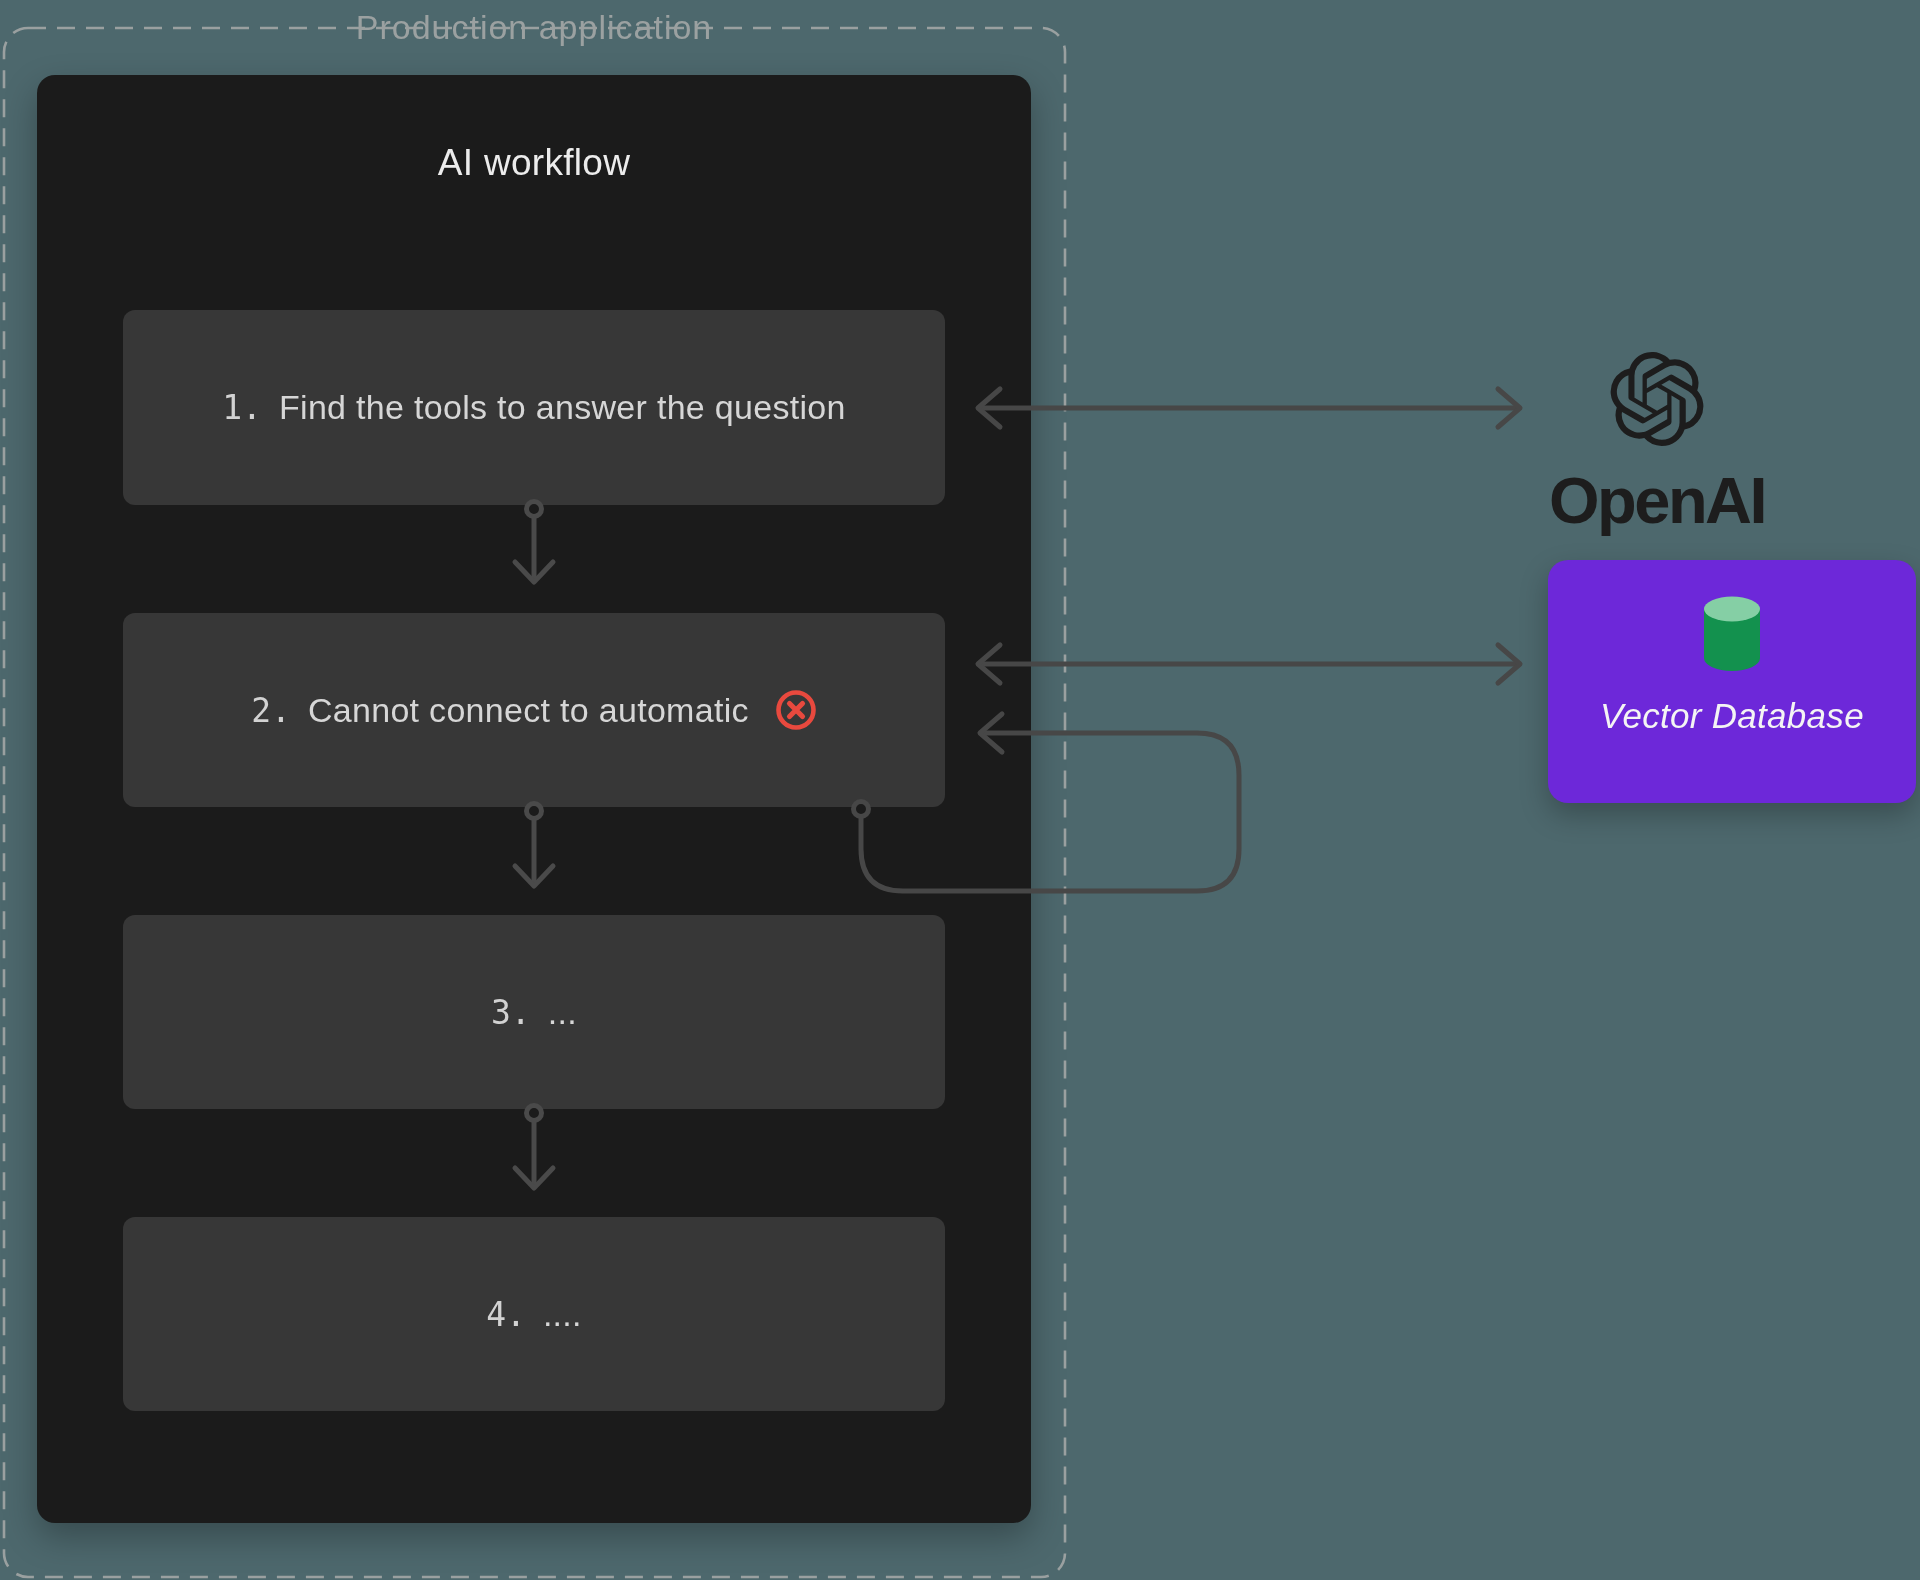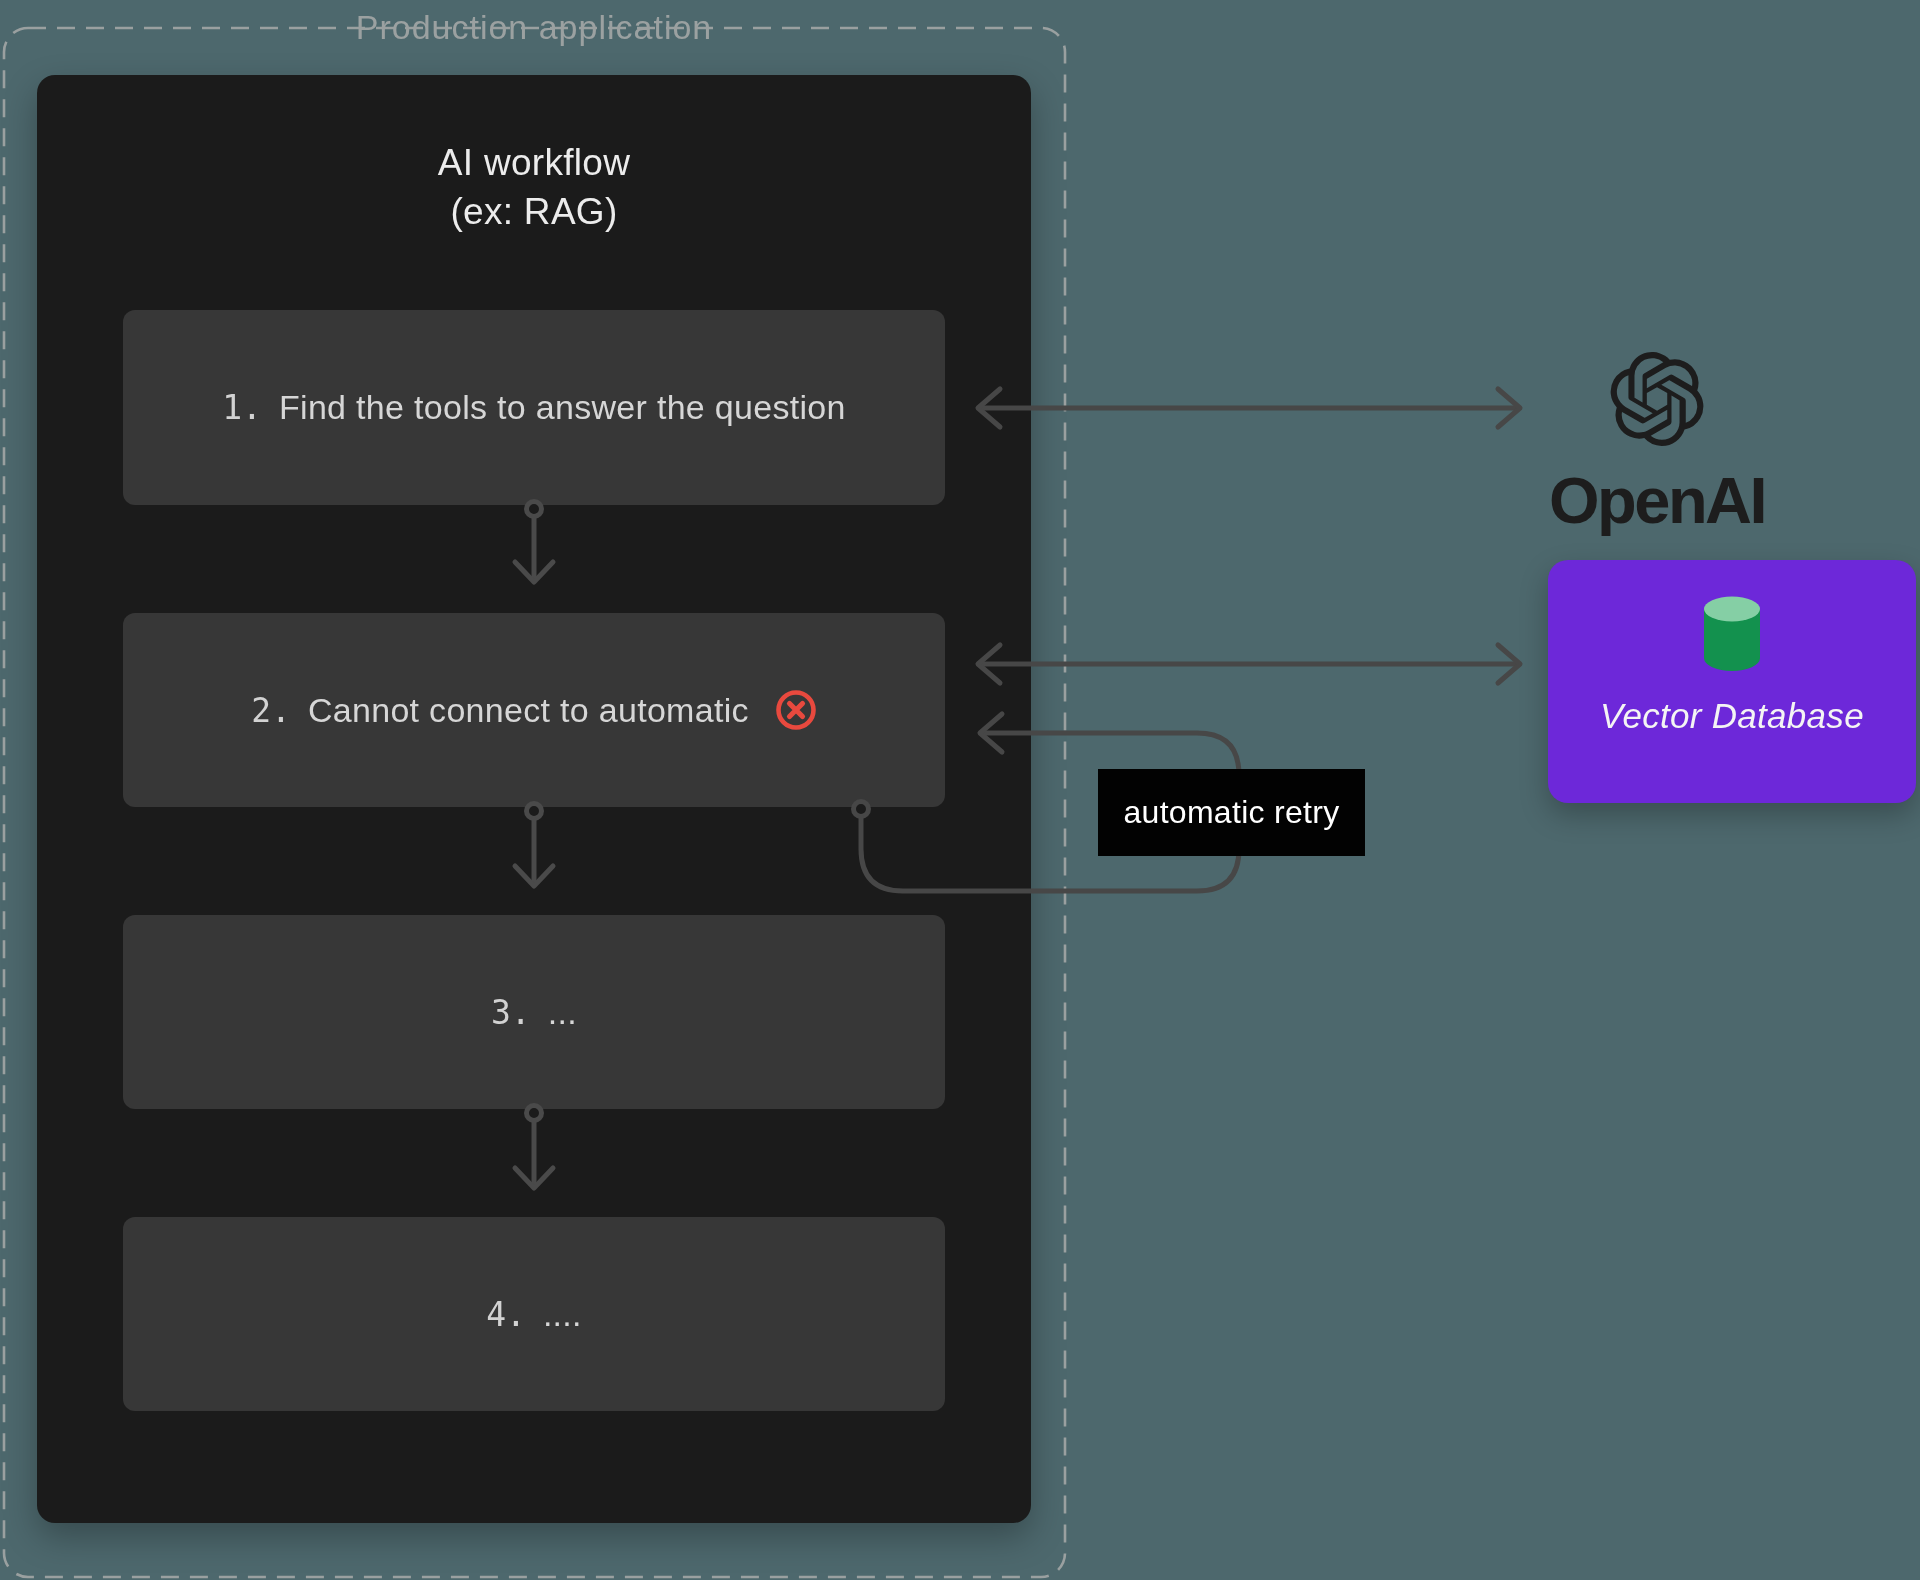--- a/index.html
+++ b/index.html
@@ -94,21 +94,20 @@
 </style>
 </head>
 <body>
 
 <div id="canvas">
 
   <div class="panel"></div>
 
   <div class="panel-title">
     <div>AI workflow</div>
-    <div>(ex: RAG)</div>
   </div>
 
   <div class="step" id="step1">
     <span class="num">1.</span>
     <span class="txt">Find the tools to answer the question</span>
   </div>
 
   <div class="step" id="step2">
     <span class="num">2.</span>
     <span class="txt">Cannot connect to automatic</span>
@@ -168,21 +167,20 @@
       <circle cx="861" cy="809" r="7.5" fill="#1b1b1b"></circle>
       <path d="M861 817 L861 849 Q861 891 903 891 L1197 891 Q1239 891 1239 849 L1239 775 Q1239 733 1197 733 L981 733"></path>
       <path d="M1002 714 L980 733 L1002 752"></path>
     </g>
   </svg>
 
   <div class="prod-label-row">
     <span>Production application</span>
   </div>
 
-  <div class="retry-label">automatic retry</div>
 
   <div class="openai">
     <span style="display:flex;">
       <svg width="94" height="94" viewBox="0 0 24 24" fill="#1d1d1d">
         <path d="M22.2819 9.8211a5.9847 5.9847 0 0 0-.5157-4.9108 6.0462 6.0462 0 0 0-6.5098-2.9A6.0651 6.0651 0 0 0 4.9807 4.1818a5.9847 5.9847 0 0 0-3.9977 2.9 6.0462 6.0462 0 0 0 .7427 7.0966 5.98 5.98 0 0 0 .511 4.9107 6.051 6.051 0 0 0 6.5146 2.9001A5.9847 5.9847 0 0 0 13.2599 24a6.0557 6.0557 0 0 0 5.7718-4.2058 5.9894 5.9894 0 0 0 3.9977-2.9001 6.0557 6.0557 0 0 0-.7475-7.073zm-9.022 12.6081a4.4755 4.4755 0 0 1-2.8764-1.0408l.1419-.0804 4.7783-2.7582a.7948.7948 0 0 0 .3927-.6813v-6.7369l2.02 1.1686a.071.071 0 0 1 .038.0615v5.5826a4.504 4.504 0 0 1-4.4945 4.4849zm-9.6607-4.1254a4.4708 4.4708 0 0 1-.5346-3.0137l.142.0852 4.783 2.7582a.7712.7712 0 0 0 .7806 0l5.8428-3.3685v2.3324a.0804.0804 0 0 1-.0332.0615L9.74 19.9502a4.4992 4.4992 0 0 1-6.1408-1.6464zM2.3408 7.8956a4.485 4.485 0 0 1 2.3655-1.9728V11.6a.7664.7664 0 0 0 .3879.6765l5.8144 3.3543-2.0201 1.1685a.0757.0757 0 0 1-.071 0l-4.8303-2.7865A4.504 4.504 0 0 1 2.3408 7.8956zm16.5963 3.8558L13.1038 8.364 15.1192 7.2a.0757.0757 0 0 1 .071 0l4.8303 2.7913a4.4944 4.4944 0 0 1-.6765 8.1042v-5.6772a.79.79 0 0 0-.407-.667zm2.0107-3.0231l-.142-.0852-4.7735-2.7818a.7759.7759 0 0 0-.7854 0L9.409 9.2297V6.8974a.0662.0662 0 0 1 .0284-.0615l4.8303-2.7866a4.4992 4.4992 0 0 1 6.6802 4.66zM8.3065 12.863l-2.02-1.1638a.0804.0804 0 0 1-.038-.0567V6.0742a4.4992 4.4992 0 0 1 7.3757-3.4537l-.142.0805L8.704 5.459a.7948.7948 0 0 0-.3927.6813zm1.0976-2.3654l2.602-1.4998 2.6069 1.4998v2.9994l-2.5974 1.4997-2.6067-1.4997z"></path>
       </svg>
     </span>
     <span class="wordmark">OpenAI</span>
   </div>
 

